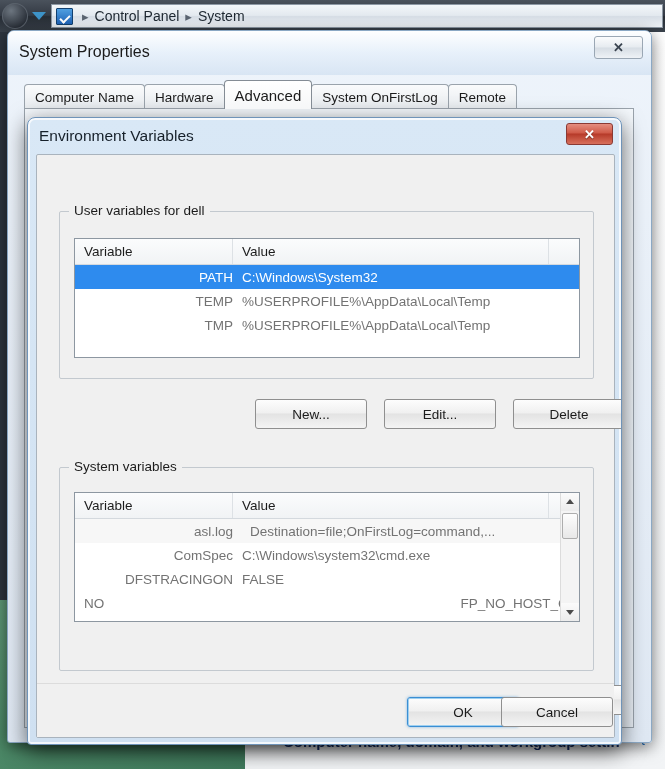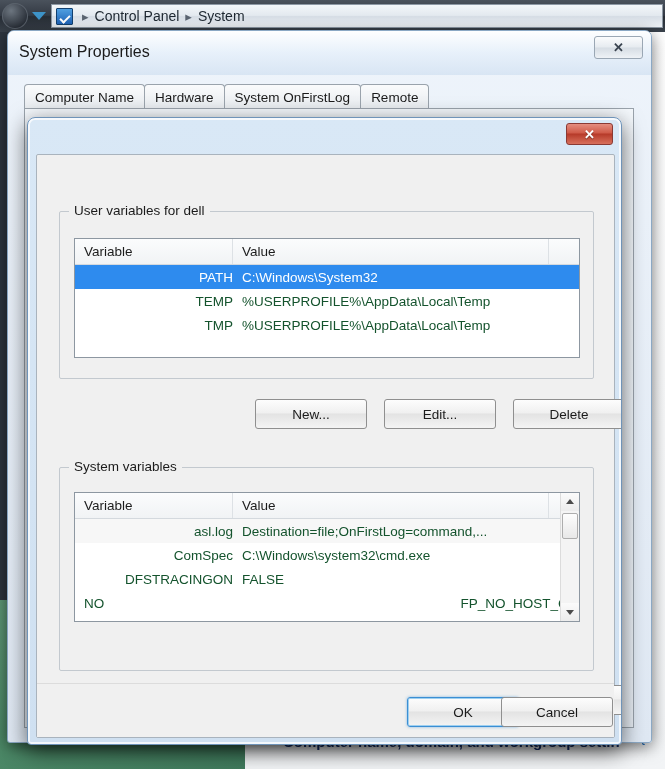--- a/index.html
+++ b/index.html
@@ -186,24 +186,24 @@
     border-bottom: 1px solid #d4d9de;
   }
   .lv-header .hcell {
     display: flex; align-items: center; padding-left: 9px;
     font-size: 13.5px; color: #1b1b1b;
     border-right: 1px solid #dde1e5;
   }
   .lv-rows { position: relative; }
   .lv-row {
     display: flex; height: 24px; align-items: center;
-    font-size: 13.5px; color: #14532d;
+    font-size: 13.5px; color: #737373;
   }
   .lv-row.selected { background: #2e8bee; color: #fff; }
-  .lv-row.alt { background: #f7f7f7; }
+  .lv-row.alt { background: #f7f7f7; gap: 8px; }
   .lv-row .cell { padding-left: 9px; overflow: hidden; white-space: nowrap; }
 
   .col-var { width: 158px; flex: none; text-align: right; }
   .col-val { flex: 1; }
   .col-pad { width: 30px; flex: none; border-right: none !important; }
 
   
   .vscroll {
     position: absolute; right: 0; top: 0; width: 19px; height: 100%;
     background: #f4f4f4; border-left: 1px solid #dcdcdc;
@@ -284,29 +284,31 @@
 
   <div id="sysprops">
     <div id="sysprops-titlebar">
       <div id="sysprops-title">System Properties</div>
       <div id="sysprops-close">✕</div>
     </div>
 
     <div id="tabstrip">
       <div class="tab">Computer Name</div>
       <div class="tab">Hardware</div>
+      <div class="tab selected">Advanced</div>
       <div class="tab">System OnFirstLog</div>
       <div class="tab">Remote</div>
     </div>
 
     <div id="tabpage"></div>
   </div>
 
   <div id="envdlg">
     <div id="envdlg-titlebar">
+      <div id="envdlg-title">Environment Variables</div>
       <div id="envdlg-close">✕</div>
     </div>
 
     <div id="envdlg-body">
 
       <div class="groupbox" id="group-user">
         <div class="groupbox-label">User variables for dell</div>
 
         <div class="listview" id="list-user">
           <div class="lv-header">

